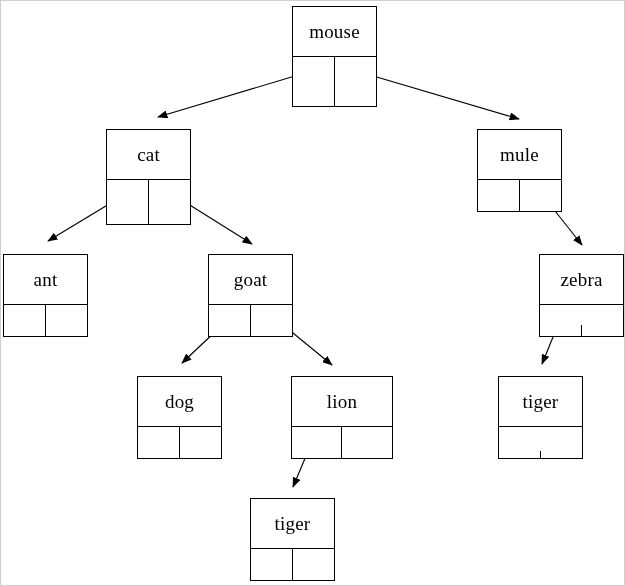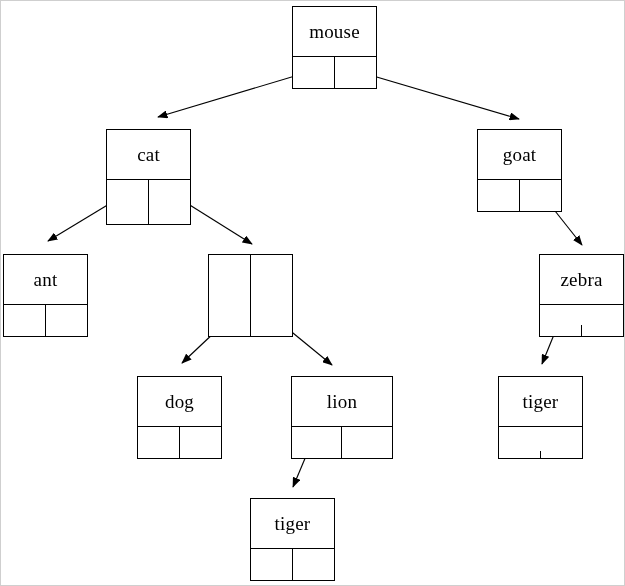--- a/index.html
+++ b/index.html
@@ -76,49 +76,50 @@
         <line x1="168" y1="191" x2="251" y2="243" stroke="#000000" stroke-width="1.15" marker-end="url(#arrowhead)"></line>
         <line x1="539" y1="191" x2="581" y2="244" stroke="#000000" stroke-width="1.15" marker-end="url(#arrowhead)"></line>
         <line x1="232" y1="314" x2="181" y2="362" stroke="#000000" stroke-width="1.15" marker-end="url(#arrowhead)"></line>
         <line x1="270" y1="314" x2="331" y2="364" stroke="#000000" stroke-width="1.15" marker-end="url(#arrowhead)"></line>
         <line x1="561" y1="314" x2="541" y2="363" stroke="#000000" stroke-width="1.15" marker-end="url(#arrowhead)"></line>
         <line x1="313" y1="436" x2="292" y2="486" stroke="#000000" stroke-width="1.15" marker-end="url(#arrowhead)"></line>
       </g>
   </svg>
 
   <div id="node-layer">
-      <div class="node" style="left: 291px; top: 5px; width: 85px; height: 83px;">
+      <div class="node" style="left: 291px; top: 5px; width: 85px; height: 101px;">
         <div class="node-label" style="flex-basis: 50px;">mouse</div>
         <div class="node-ptrs">
           <div class="ptr-cell left"></div>
           <div class="ptr-cell right"></div>
         </div>
       </div>
       <div class="node" style="left: 105px; top: 128px; width: 85px; height: 96px;">
         <div class="node-label" style="flex-basis: 50px;">cat</div>
         <div class="node-ptrs">
           <div class="ptr-cell left"></div>
           <div class="ptr-cell right"></div>
         </div>
       </div>
       <div class="node" style="left: 476px; top: 128px; width: 85px; height: 83px;">
-        <div class="node-label" style="flex-basis: 50px;">goat</div>
+        <div class="node-label" style="flex-basis: 50px;">mule</div>
         <div class="node-ptrs">
           <div class="ptr-cell left"></div>
           <div class="ptr-cell right"></div>
         </div>
       </div>
       <div class="node" style="left: 2px; top: 253px; width: 85px; height: 83px;">
         <div class="node-label" style="flex-basis: 50px;">ant</div>
         <div class="node-ptrs">
           <div class="ptr-cell left"></div>
           <div class="ptr-cell right"></div>
         </div>
       </div>
       <div class="node" style="left: 207px; top: 253px; width: 85px; height: 83px;">
+        <div class="node-label" style="flex-basis: 50px;">goat</div>
         <div class="node-ptrs">
           <div class="ptr-cell left"></div>
           <div class="ptr-cell right"></div>
         </div>
       </div>
       <div class="node" style="left: 538px; top: 253px; width: 85px; height: 83px; gap: 20px;">
         <div class="node-label" style="flex-basis: 50px;">zebra</div>
         <div class="node-ptrs">
           <div class="ptr-cell left"></div>
           <div class="ptr-cell right"></div>

